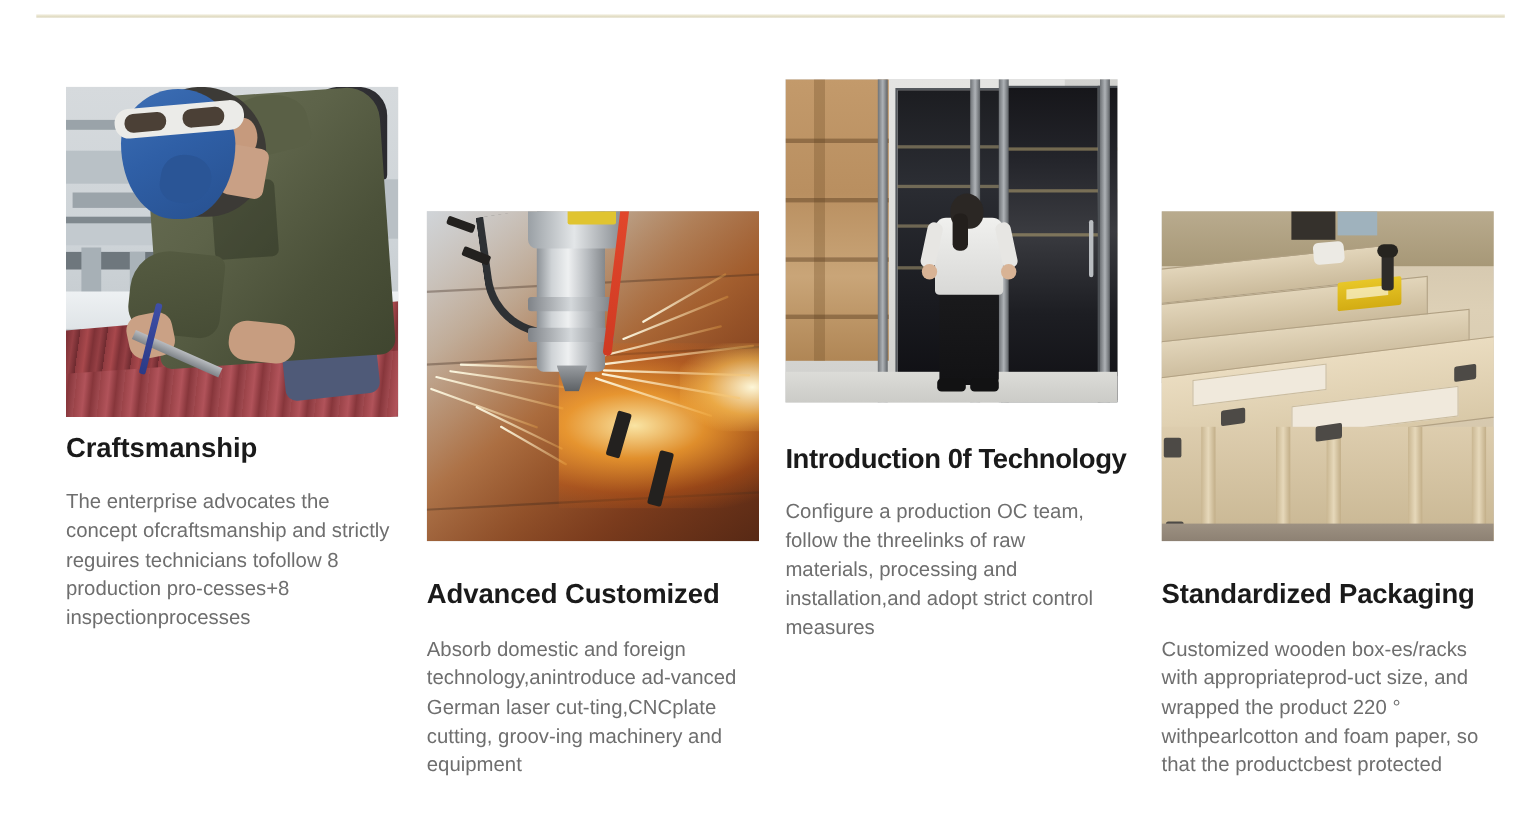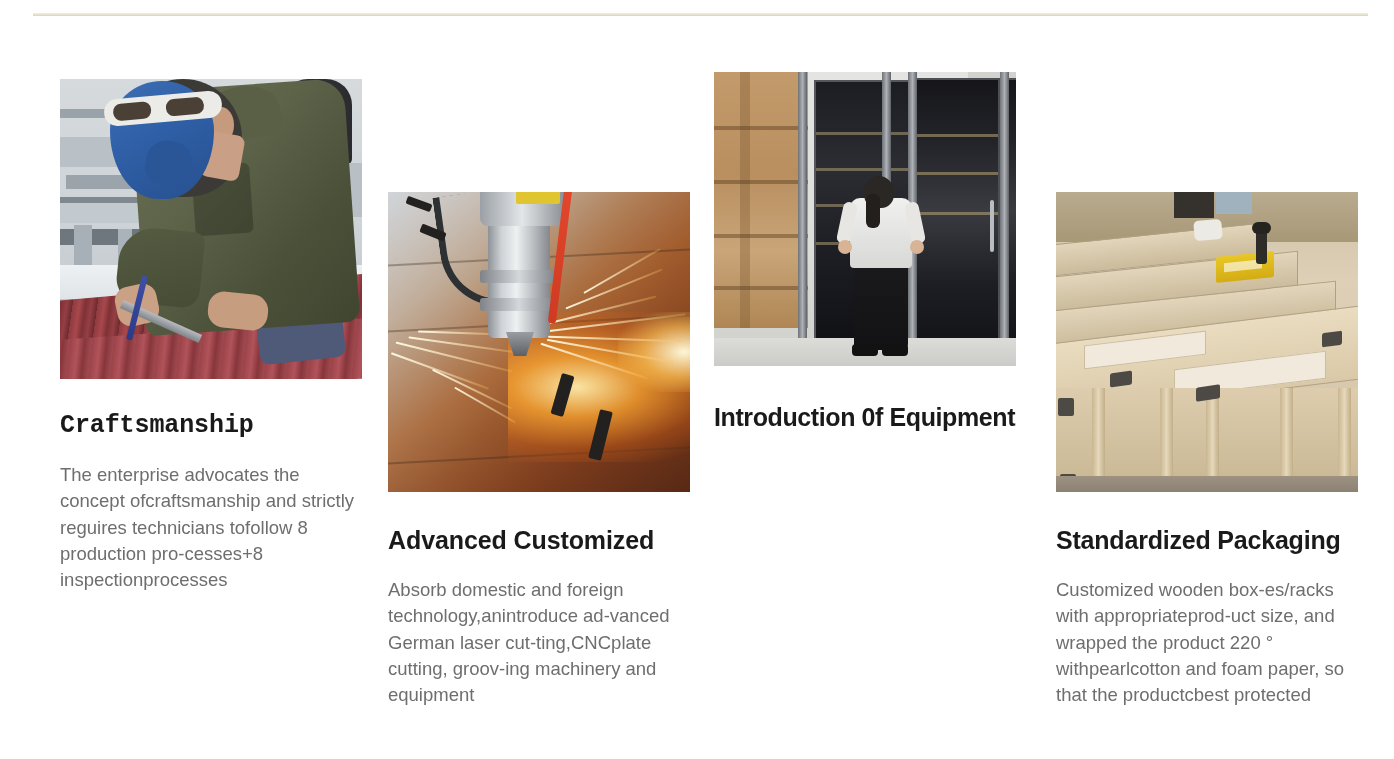--- a/index.html
+++ b/index.html
@@ -417,21 +417,21 @@
   .feature-title {
     margin: 0;
     padding: 0;
     font-size: 25px;
     font-weight: 600;
     line-height: 1.2;
     color: #1a1a1a;
     letter-spacing: -0.1px;
     white-space: nowrap;
   }
-  .feature-col-1 .feature-title { margin-top: 32px; font-family: Liberation Mono, monospace; }
+  .feature-col-1 .feature-title { margin-top: 13px; }
   .feature-col-2 .feature-title { margin-top: 33px; }
   .feature-col-3 .feature-title { margin-top: 36px; }
   .feature-col-4 .feature-title { margin-top: 33px; }
 
   .feature-body {
     margin: 0;
     padding: 0;
     font-size: 18.5px;
     line-height: 1.42;
     color: #6e6e6e;
@@ -559,21 +559,22 @@
         <div class="arm arm-a"></div>
         <div class="arm arm-b"></div>
         <div class="hand hand-a"></div>
         <div class="hand hand-b"></div>
         <div class="person-head"></div>
         <div class="person-hair"></div>
         <div class="shoe shoe-a"></div>
         <div class="shoe shoe-b"></div>
       </div>
     </div>
-    <h2 class="feature-title">Introduction 0f Equipment</h2>
+    <h2 class="feature-title">Introduction 0f Technology</h2>
+    <p class="feature-body">Configure a production OC team, follow the threelinks of raw materials, processing and installation,and adopt strict control measures</p>
   </div>
 
   <div class="feature feature-col-4">
     <div class="photo">
       <div class="photo-inner ph4">
         <div class="backwall"></div>
         <div class="darkgap"></div>
         <div class="bluegap"></div>
         <div class="crate-far cf1"></div>
         <div class="crate-far cf2"></div>

